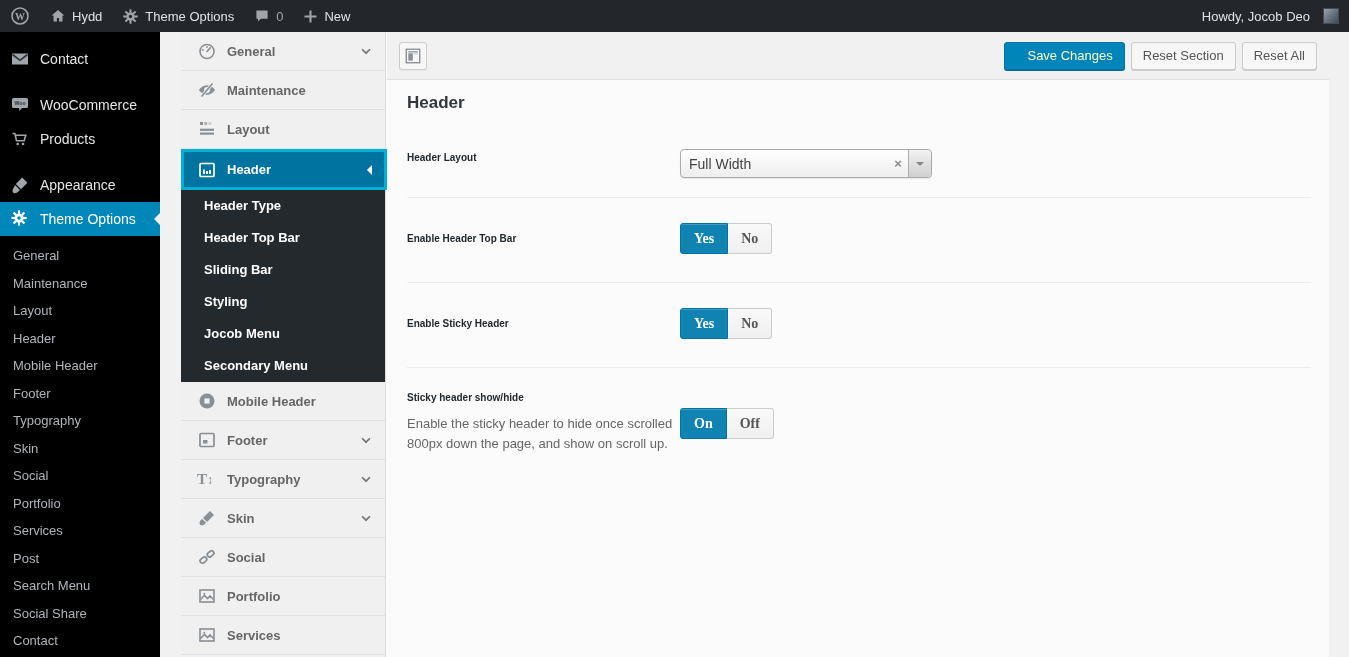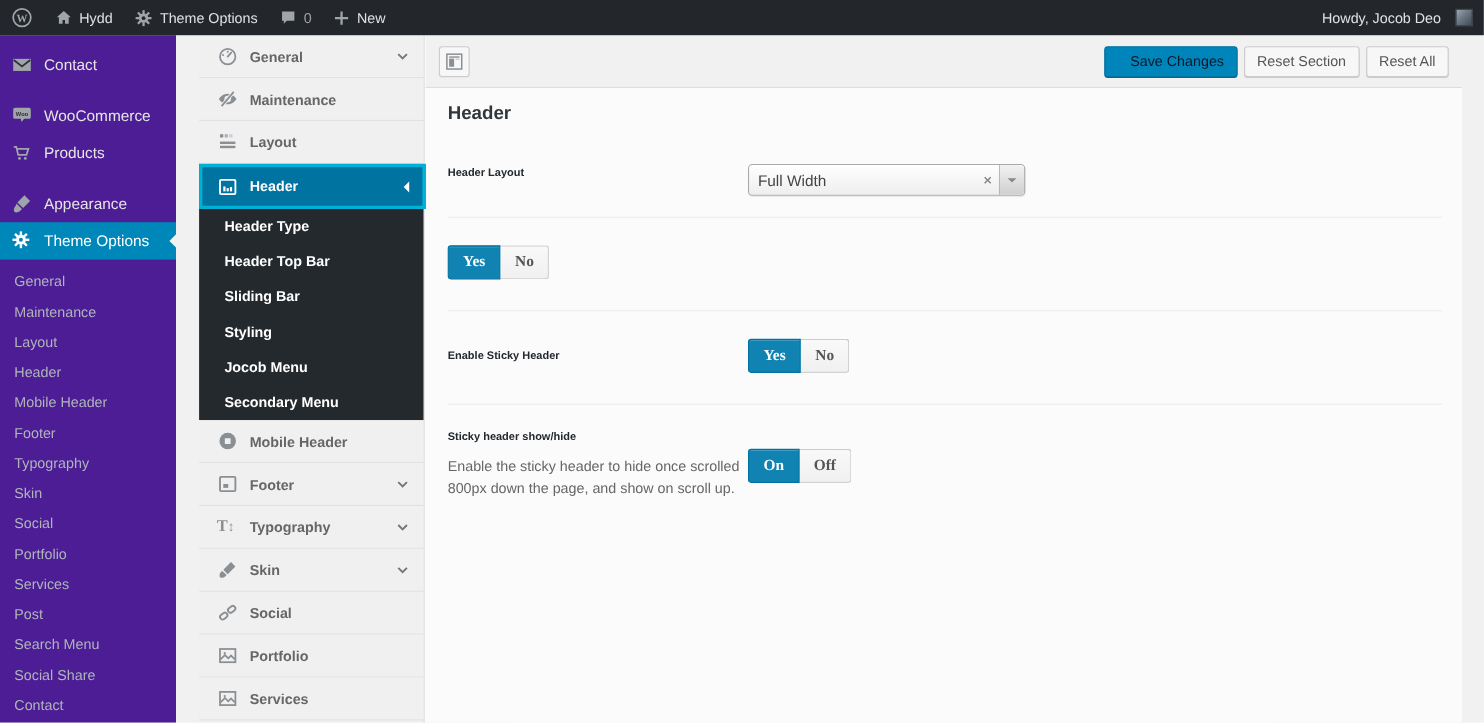--- a/index.html
+++ b/index.html
@@ -28,21 +28,21 @@
   .ab-avatar {
     width: 16px; height: 16px; margin-left: 7px;
     background: linear-gradient(135deg, #9aa7b1 0%, #6b7884 45%, #3e4a55 100%);
     border: 1px solid #444a50;
   }
   .ab-icon { color: #a0a5aa; }
 
   
   .wpmenu {
     position: absolute; top: 32px; left: 0; width: 160px; height: 625px;
-    background: #4c1d95; color: #e5e5e5;
+    background: #000000; color: #e5e5e5;
   }
   .wp-item {
     display: flex; align-items: center; gap: 10px;
     height: 34px; padding: 0 0 0 10px; font-size: 14px;
     cursor: pointer; position: relative; color: #e5e5e5;
   }
   .wp-item .wp-ic { width: 20px; height: 20px; color: #a0a5aa; flex: 0 0 20px; }
   .wp-sep { height: 12px; }
   .wp-item.active { background: #0087ba; color: #fff; }
   .wp-item.active .wp-ic { color: #fff; }
@@ -111,21 +111,21 @@
     cursor: pointer; box-shadow: 0 1px 0 #e8e8e8;
   }
   .tb-buttons { margin-left: auto; display: flex; gap: 6px; }
   .btn {
     height: 28px; padding: 0 11px; font-size: 13px; line-height: 26px;
     border-radius: 3px; cursor: pointer; white-space: nowrap;
     background: #f7f7f7; border: 1px solid #ccc; color: #555;
     box-shadow: 0 1px 0 #ccc;
   }
   .btn.primary {
-    background: #0085ba; border-color: #0073a0; color: #0f172a;
+    background: #0085ba; border-color: #0073a0; color: #fef9c3;
     box-shadow: 0 1px 0 #006799;
     padding-left: 22px;
   }
   .page-title {
     margin: 13px 0 0 20px; font-size: 17px; font-weight: 600; color: #32373c;
   }
   .row {
     display: flex; align-items: flex-start;
     margin: 0 18px 0 20px; border-bottom: 1px solid #ececec;
   }
@@ -485,20 +485,23 @@
           <span class="sel2-text">Full Width</span>
           <span class="sel2-clear">×</span>
           <span class="sel2-btn">
             <span class="sel2-arrow"></span>
           </span>
         </div>
       </div>
     </div>
 
     <div class="row row2">
+      <div class="lbl-col">
+        <div class="f-label">Enable Header Top Bar</div>
+      </div>
       <div class="ctl-col">
         <div class="toggle">
           <span class="tg on-state">Yes</span>
           <span class="tg off-state">No</span>
         </div>
       </div>
     </div>
 
     <div class="row row3">
       <div class="lbl-col">

